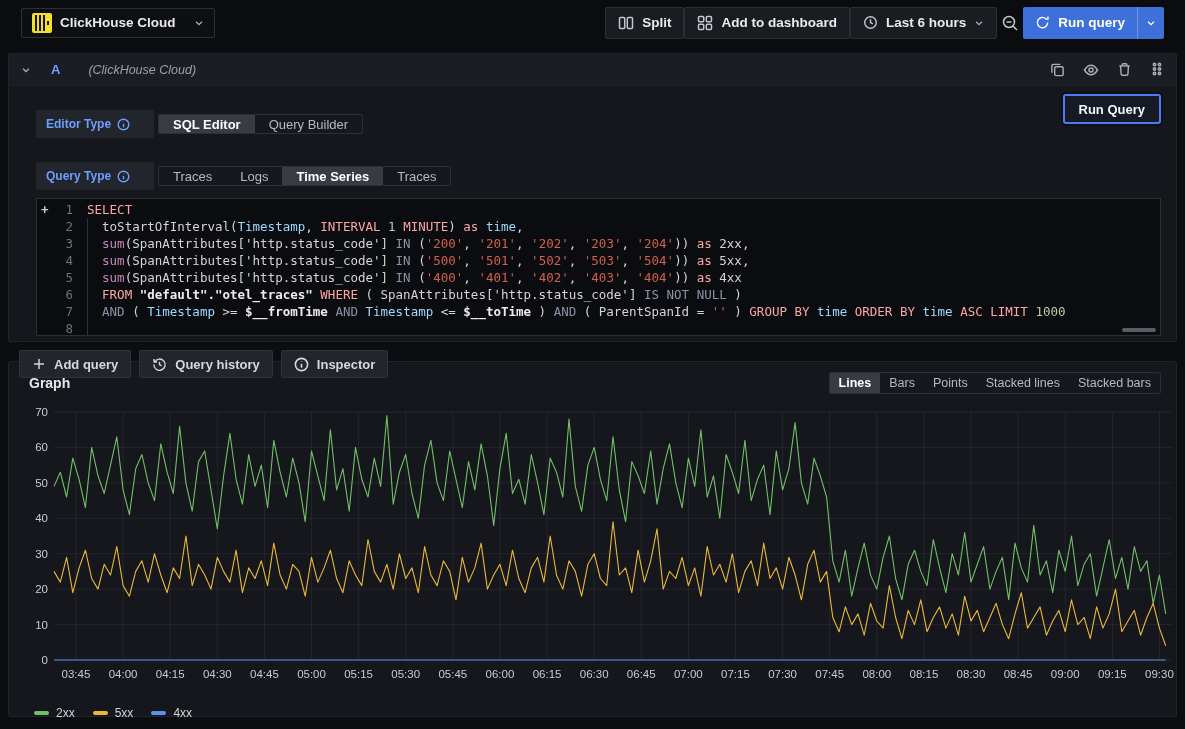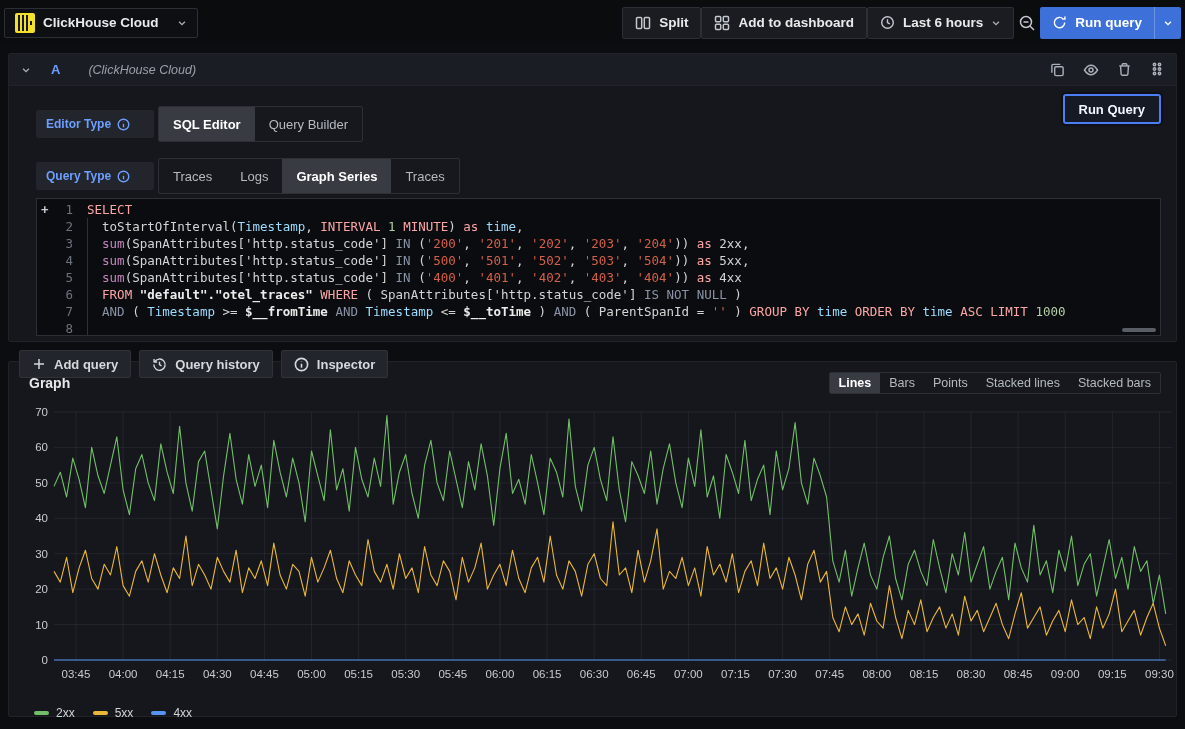--- a/index.html
+++ b/index.html
@@ -1,19 +1,19 @@
 <!DOCTYPE html>
 <html><head>
 <meta charset="utf-8">
 <style>
   * { margin:0; padding:0; box-sizing:border-box; }
   html,body { width:1185px; height:729px; background:#0c0d10; font-family:"Liberation Sans",sans-serif; overflow:hidden; }
 
   
-  .topbar { height:45px; background:#0b0c0e; display:flex; align-items:center; padding:0 4px; }
+  .topbar { height:45px; background:#0b0c0e; display:flex; align-items:center; padding:0 21px; }
   .ds-picker { display:flex; align-items:center; gap:8px; border:1px solid #2c2f36; border-radius:2px; height:30px; padding:0 10px; width:194px; background:#0e0f13; cursor:pointer; }
   .ds-picker .lbl { color:#e9eaec; font-size:13.5px; font-weight:600; flex:1; }
   .logo { width:20px; height:20px; background:#f3e02c; border-radius:2px; position:relative; overflow:hidden; }
   .logo i { position:absolute; top:2px; bottom:2px; width:2px; background:#15171c; }
   .logo i:nth-child(1){left:3px}.logo i:nth-child(2){left:7px}.logo i:nth-child(3){left:11px}
   .logo i:nth-child(4){top:8px;bottom:8px;left:15px}
   .chev { width:10px; height:10px; }
   .chev path { stroke:#aab0b8; stroke-width:1.6; fill:none; }
   .tb-right { margin-left:auto; display:flex; }
   .tb-btn { display:flex; align-items:center; gap:8px; height:32px; padding:0 12px; background:#1a1c21; border:1px solid #2c2f36; border-radius:2px; color:#e9eaec; font-size:13.5px; font-weight:600; cursor:pointer; }
@@ -34,21 +34,21 @@
   .q-head .ref { color:#6e9fff; font-weight:700; font-size:13px; margin-left:6px; }
   .q-head .hint { color:#9aa0a8; font-style:italic; font-size:12.5px; margin-left:14px; }
   .q-head .hicons { margin-left:auto; display:flex; gap:18px; }
   .q-head .hicons .icon { cursor:pointer; }
   .q-head .hicons svg { stroke:#aab0b8; }
 
   .q-row { display:flex; align-items:center; margin:24px 15px 0 27px; height:28px; }
   .chip { display:flex; align-items:center; gap:6px; background:#22252b; border-radius:2px; height:28px; padding:0 10px; width:118px; margin-right:4px; }
   .chip .t { color:#6e9fff; font-size:12px; font-weight:700; }
   .chip svg { stroke:#6e9fff; }
-  .seg { display:flex; border:1px solid #2c2f36; border-radius:2px; height:36px; background:#16181d; overflow:hidden; }
+  .seg { display:flex; border:1px solid #2c2f36; border-radius:2px; height:20px; background:#16181d; overflow:hidden; }
   .seg .opt { display:flex; align-items:center; padding:0 14px; color:#b4bac0; font-size:13px; cursor:pointer; white-space:nowrap; }
   .seg .opt.sel { background:#383b42; color:#fff; font-weight:700; }
   .runq { position:absolute; right:15px; top:40px; height:30px; padding:0 14px; background:#161a24; border:2px solid #4d7df2; border-radius:3px; color:#f2f5ff; font-size:13px; font-weight:600; cursor:pointer; box-shadow:0 0 0 2px #0d1117; }
 
   
   .code-wrap { margin:8px 15px 0 27px; height:138px; background:#0b0c0f; border:1px solid #2c2f36; position:relative; overflow:hidden; font-family:"DejaVu Sans Mono",monospace; font-size:12.5px; line-height:17px; padding-top:2px; }
   .c-row { display:flex; height:17px; white-space:pre; }
   .c-gut { width:50px; color:#6b7280; text-align:right; padding-right:14px; position:relative; flex:none; user-select:none; }
   .c-gut .plus { position:absolute; left:4px; top:0; color:#c7ccd2; font-weight:700; }
   .c-txt { flex:1; }
@@ -216,21 +216,21 @@
           <svg width="13" height="13" viewBox="0 0 14 14">
             <circle cx="7" cy="7" r="5.7"></circle>
             <path d="M7 6.3 V10"></path>
             <path d="M7 4 V4.4"></path>
           </svg>
         </span>
     </div>
     <div class="seg">
       <span class="opt">Traces</span>
       <span class="opt">Logs</span>
-      <span class="opt sel">Graph Series</span>
+      <span class="opt sel">Time Series</span>
       <span class="opt">Traces</span>
     </div>
   </div>
 
   <div class="code-wrap">
     <div id="code-lines">
         <div class="c-row"><span class="c-gut">1<span class="plus">+</span></span><span class="c-txt"><span class="tk-kw">SELECT</span></span></div>
         <div class="c-row g"><span class="c-gut">2</span><span class="c-txt"><span class="tk-txt">  toStartOfInterval(</span><span class="tk-id">Timestamp</span><span class="tk-txt">, </span><span class="tk-kw">INTERVAL</span><span class="tk-txt"> </span><span class="tk-num">1</span><span class="tk-txt"> </span><span class="tk-kw">MINUTE</span><span class="tk-txt">) </span><span class="tk-kw">as</span><span class="tk-txt"> </span><span class="tk-id">time</span><span class="tk-txt">,</span></span></div>
         <div class="c-row g"><span class="c-gut">3</span><span class="c-txt"><span class="tk-txt">  </span><span class="tk-fn">sum</span><span class="tk-txt">(SpanAttributes['http.status_code'] </span><span class="tk-op">IN</span><span class="tk-txt"> (</span><span class="tk-str">'200'</span><span class="tk-txt">, </span><span class="tk-str">'201'</span><span class="tk-txt">, </span><span class="tk-str">'202'</span><span class="tk-txt">, </span><span class="tk-str">'203'</span><span class="tk-txt">, </span><span class="tk-str">'204'</span><span class="tk-txt">)) </span><span class="tk-kw">as</span><span class="tk-txt"> 2xx,</span></span></div>
         <div class="c-row g"><span class="c-gut">4</span><span class="c-txt"><span class="tk-txt">  </span><span class="tk-fn">sum</span><span class="tk-txt">(SpanAttributes['http.status_code'] </span><span class="tk-op">IN</span><span class="tk-txt"> (</span><span class="tk-str">'500'</span><span class="tk-txt">, </span><span class="tk-str">'501'</span><span class="tk-txt">, </span><span class="tk-str">'502'</span><span class="tk-txt">, </span><span class="tk-str">'503'</span><span class="tk-txt">, </span><span class="tk-str">'504'</span><span class="tk-txt">)) </span><span class="tk-kw">as</span><span class="tk-txt"> 5xx,</span></span></div>

